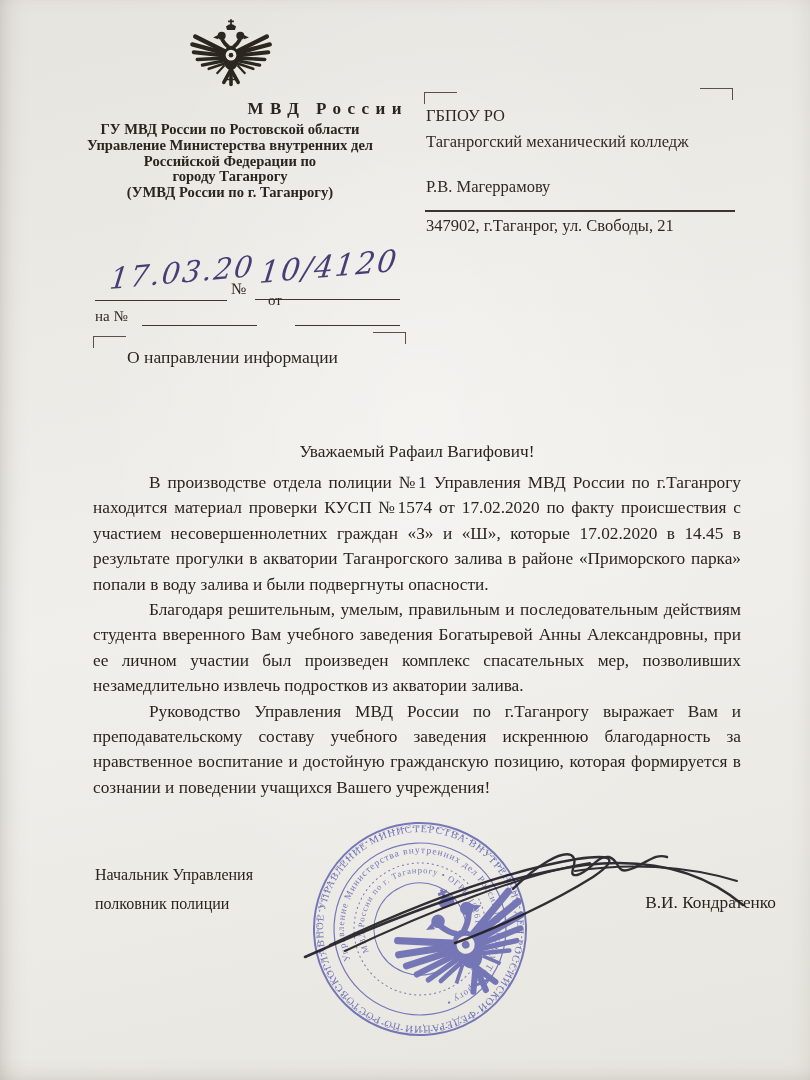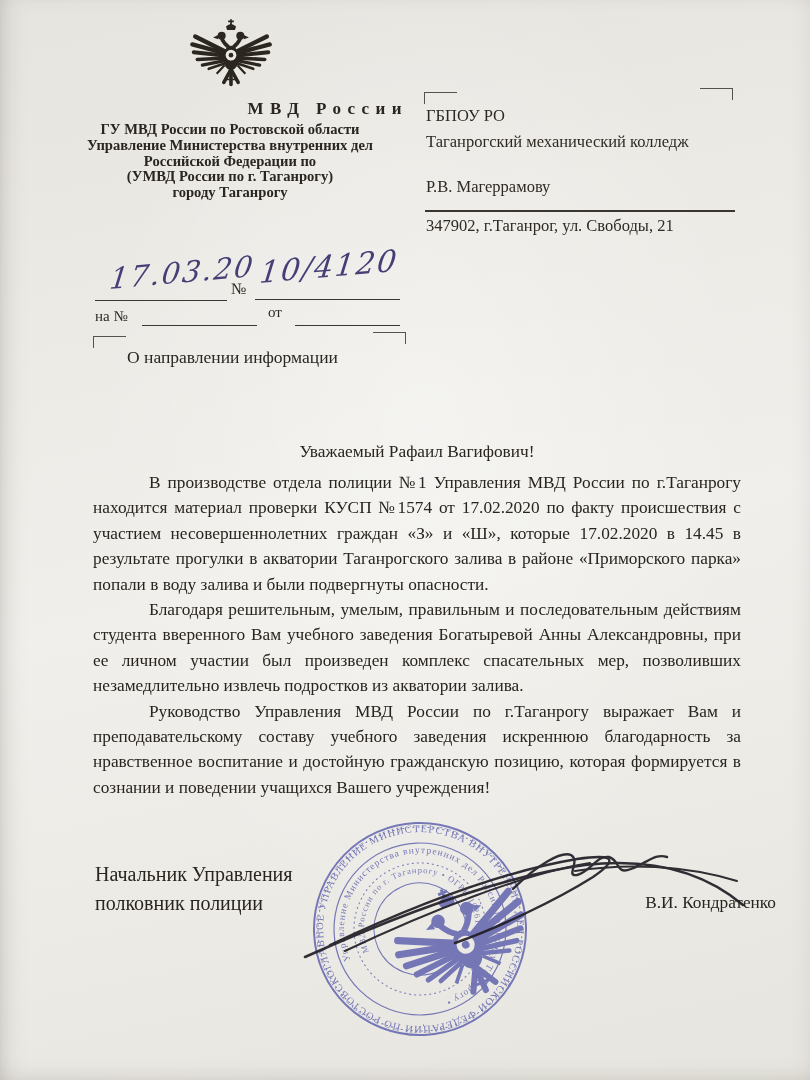--- a/index.html
+++ b/index.html
@@ -49,21 +49,21 @@
   .hand-date{left:108px;top:262px;font-size:29px;}
   .hand-num{left:258px;top:255px;font-size:30px;}
   
   .subject{left:95px;top:347px;font-size:17.5px;color:#2b2720;margin-left:32px;}
   
   .salutation{left:93px;top:442px;width:648px;text-align:center;font-size:17.3px;color:#29251e;}
   .bodytext{left:93px;top:470px;width:648px;font-size:17.3px;line-height:25.4px;
     text-align:justify;color:#29251e;}
   .bodytext p{margin:0;text-indent:56px;}
   
-  .sig-post{left:95px;top:860px;font-size:20px;line-height:29px;color:#29251e;}
+  .sig-post{left:95px;top:860px;font-size:16px;line-height:29px;color:#29251e;}
   .sig-name{left:440px;top:893px;width:336px;text-align:right;font-size:17.3px;color:#29251e;}
   .stamp-wrap{left:303px;top:812px;width:234px;height:234px;opacity:.82;filter:blur(.3px);}
   .sig-scribble{left:275px;top:825px;width:490px;height:160px;}
   .hidden-defs{position:absolute;width:0;height:0;overflow:hidden;}
 </style>
 </head>
 <body>
 
 <svg class="hidden-defs" aria-hidden="true">
   <symbol id="dbl-eagle" viewBox="0 0 120 112">
@@ -114,40 +114,40 @@
   <div class="abs" style="left:188px;top:16px;width:86px;height:84px;color:#2b2720;">
     <svg width="86" height="84" viewBox="0 0 120 112">
         <use href="#dbl-eagle"></use>
       </svg>
   </div>
   <div class="abs lh-org">МВД России</div>
   <div class="abs lh-lines">
     <div>ГУ МВД России по Ростовской области</div>
     <div>Управление Министерства внутренних дел</div>
     <div>Российской Федерации по</div>
+    <div>городу Таганрогу</div>
     <div>(УМВД России по г. Таганрогу)</div>
-    <div>городу Таганрогу</div>
   </div>
 
   <div class="abs corner tl" style="left:424px;top:92px;"></div>
   <div class="abs corner tr" style="left:700px;top:88px;"></div>
   <div class="abs rcpt-line1">ГБПОУ РО</div>
   <div class="abs rcpt-line2">Таганрогский механический колледж</div>
   <div class="abs rcpt-person">Р.В. Магеррамову</div>
   <div class="abs rcpt-underline"></div>
   <div class="abs rcpt-addr">347902, г.Таганрог, ул. Свободы, 21</div>
 
   <div class="abs hand hand-date">17.03.20</div>
   <div class="abs ref-line" style="left:95px;top:300px;width:132px;"></div>
   <div class="abs ref-no-sign">№</div>
   <div class="abs hand hand-num">10/4120</div>
   <div class="abs ref-line" style="left:255px;top:299px;width:145px;"></div>
   <div class="abs ref-label" style="left:95px;top:308px;">на №</div>
   <div class="abs ref-line" style="left:142px;top:325px;width:115px;"></div>
-  <div class="abs ref-label" style="left:268px;top:304px;">от</div>
+  <div class="abs ref-label" style="left:268px;top:292px;">от</div>
   <div class="abs ref-line" style="left:295px;top:325px;width:105px;"></div>
 
   <div class="abs corner tl" style="left:93px;top:336px;"></div>
   <div class="abs corner tr" style="left:373px;top:332px;"></div>
   <div class="abs subject">О направлении информации</div>
 
   <div class="abs salutation">Уважаемый Рафаил Вагифович!</div>
   <div class="abs bodytext">
     <p>В производстве отдела полиции №1 Управления МВД России по г.Таганрогу находится материал проверки КУСП №1574 от 17.02.2020 по факту происшествия с участием несовершеннолетних граждан «З» и «Ш», которые 17.02.2020 в 14.45 в результате прогулки в акватории Таганрогского залива в районе «Приморского парка» попали в воду залива и были подвергнуты опасности.</p>
     <p>Благодаря решительным, умелым, правильным и последовательным действиям студента вверенного Вам учебного заведения Богатыревой Анны Александровны, при ее личном участии был произведен комплекс спасательных мер, позволивших незамедлительно извлечь подростков из акватории залива.</p>

